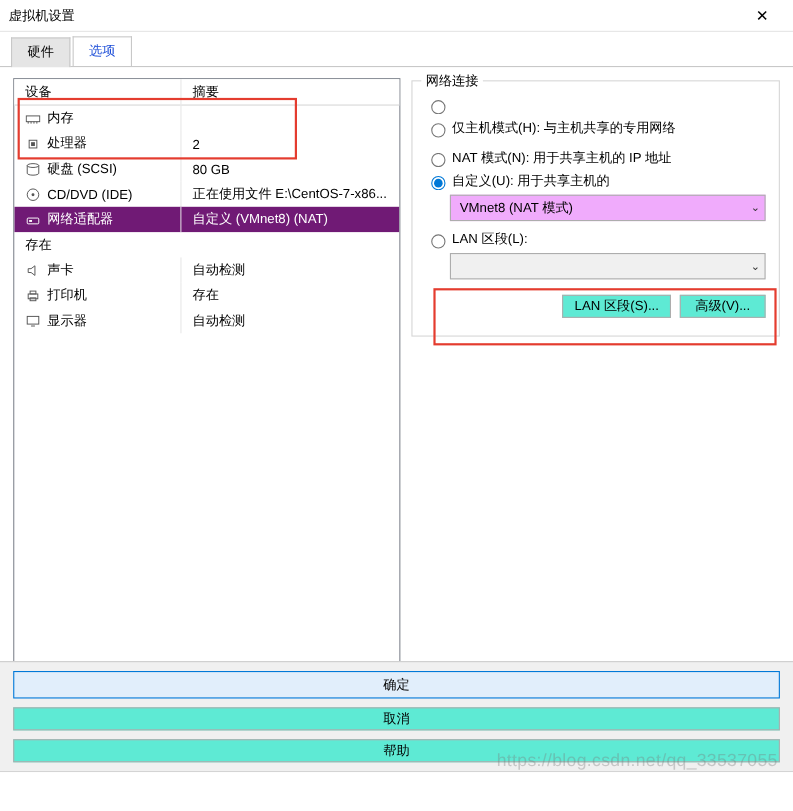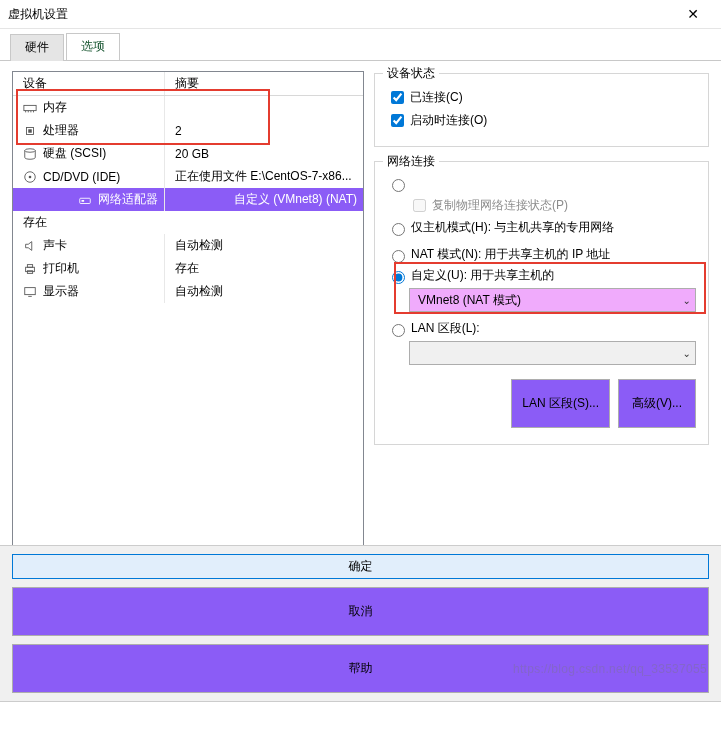--- a/index.html
+++ b/index.html
@@ -34,21 +34,21 @@
   }
   .tab {
     padding: 4px 14px 5px 14px;
     border: 1px solid #c8c8c8;
     border-bottom: none;
     background: #fff;
     margin-right: 2px;
     position: relative;
   }
   .tab.active { top: 1px; background: #e5e5e5; }
-  .tab:not(.active) { background: #fff; color: #14532d; }
+  .tab:not(.active) { background: #fff; color: #1d4ed8; }
   .content {
     display: flex;
     padding: 10px 12px 0 12px;
     height: 624px;
     box-sizing: border-box;
     gap: 10px;
   }
   .left-pane {
     width: 352px;
     display: flex; flex-direction: column;
@@ -70,42 +70,42 @@
     padding: 3px 6px 3px 10px;
     box-sizing: border-box;
     white-space: nowrap;
     overflow: hidden;
     text-overflow: ellipsis;
     display: flex; align-items: center;
   }
   .col1 { width: 152px; border-right: 1px solid #e8e8e8; }
   .col2 { flex: 1; }
   .dt-body { flex: 1; overflow: hidden; }
-  .dt-row.sel .col { background: #8b5cf6; color: #fff; justify-content: flex-end; }
+  .dt-row.sel .col { background: #701a75; color: #fff; }
   .hl-red1 {
     position: absolute;
     border: 2px solid #e43c2f;
     left: 16px; top: 89px; width: 250px; height: 52px;
     pointer-events: none;
   }
   .ic {
     width: 14px; height: 14px; margin-right: 6px;
     display: inline-flex; align-items: center; justify-content: center;
   }
   .ic svg { width: 14px; height: 14px; }
   .buttons-row {
     display: flex; gap: 10px;
     justify-content: flex-end;
     padding: 6px 2px 0 0;
   }
   .btn {
     min-width: 78px;
-    padding: 15px 10px;
+    padding: 1px 10px;
     border: 1px solid #adadad;
-    background: #8b5cf6;
+    background: #5eead4;
     text-align: center;
     box-sizing: border-box;
   }
   .right-pane {
     flex: 1;
     padding-top: 2px;
   }
   .group {
     border: 1px solid #d6d6d6;
     margin-bottom: 14px;
@@ -161,23 +161,23 @@
   }
   .btn-primary {
     min-width: 72px;
     padding: 3px 12px;
     border: 1px solid #0078d7;
     background: #e1eefb;
     text-align: center;
   }
   .watermark {
     position: absolute;
-    right: 14px; bottom: 25px;
+    right: 14px; bottom: 0;
     color: rgba(120,120,120,0.35);
-    font-size: 12px;
+    font-size: 16px;
     pointer-events: none;
     letter-spacing: 0.3px;
   }
   input[type=checkbox], input[type=radio] { accent-color: #0078d7; }
 </style>
 </head>
 <body>
 
 <div class="window">
   <div class="titlebar">
@@ -228,21 +228,21 @@
             <div class="dt-row">
               <div class="col col1">
                 <span class="ic">
                   <svg viewBox="0 0 16 16">
                     <ellipse cx="8" cy="4" rx="6" ry="2" fill="none" stroke="#555"></ellipse>
                     <path d="M2 4v8c0 1.1 2.7 2 6 2s6-.9 6-2V4" fill="none" stroke="#555"></path>
                   </svg>
                 </span>
                 <span>硬盘 (SCSI)</span>
               </div>
-              <div class="col col2">20 GB</div>
+              <div class="col col2">80 GB</div>
             </div>
             <div class="dt-row">
               <div class="col col1">
                 <span class="ic">
                   <svg viewBox="0 0 16 16">
                     <circle cx="8" cy="8" r="6" fill="none" stroke="#555"></circle>
                     <circle cx="8" cy="8" r="1.5" fill="#555"></circle>
                   </svg>
                 </span>
                 <span>CD/DVD (IDE)</span>
@@ -299,41 +299,26 @@
                 <span>显示器</span>
               </div>
               <div class="col col2">自动检测</div>
             </div>
           </div>
       </div>
     </div>
 
     <div class="right-pane">
 
-      <div class="group">
-        <div class="group-title">设备状态</div>
-        <label class="chk-row">
-          <input type="checkbox" checked="" style="">
-          <span>已连接(C)</span>
-        </label>
-        <label class="chk-row">
-          <input type="checkbox" checked="" style="">
-          <span>启动时连接(O)</span>
-        </label>
-      </div>
 
       <div class="group" style="padding-bottom:16px;">
         <div class="group-title">网络连接</div>
 
         <label class="rad-row">
           <input type="radio" name="net" style="">
-        </label>
-        <label class="chk-row sub disabled">
-          <input type="checkbox" disabled="" style="">
-          <span>复制物理网络连接状态(P)</span>
         </label>
 
         <label class="rad-row">
           <input type="radio" name="net" style="">
           <span>仅主机模式(H): 与主机共享的专用网络</span>
         </label>
 
         <label class="rad-row" style="margin-top:10px;">
           <input type="radio" name="net" style="">
           <span>NAT 模式(N): 用于共享主机的 IP 地址</span>

